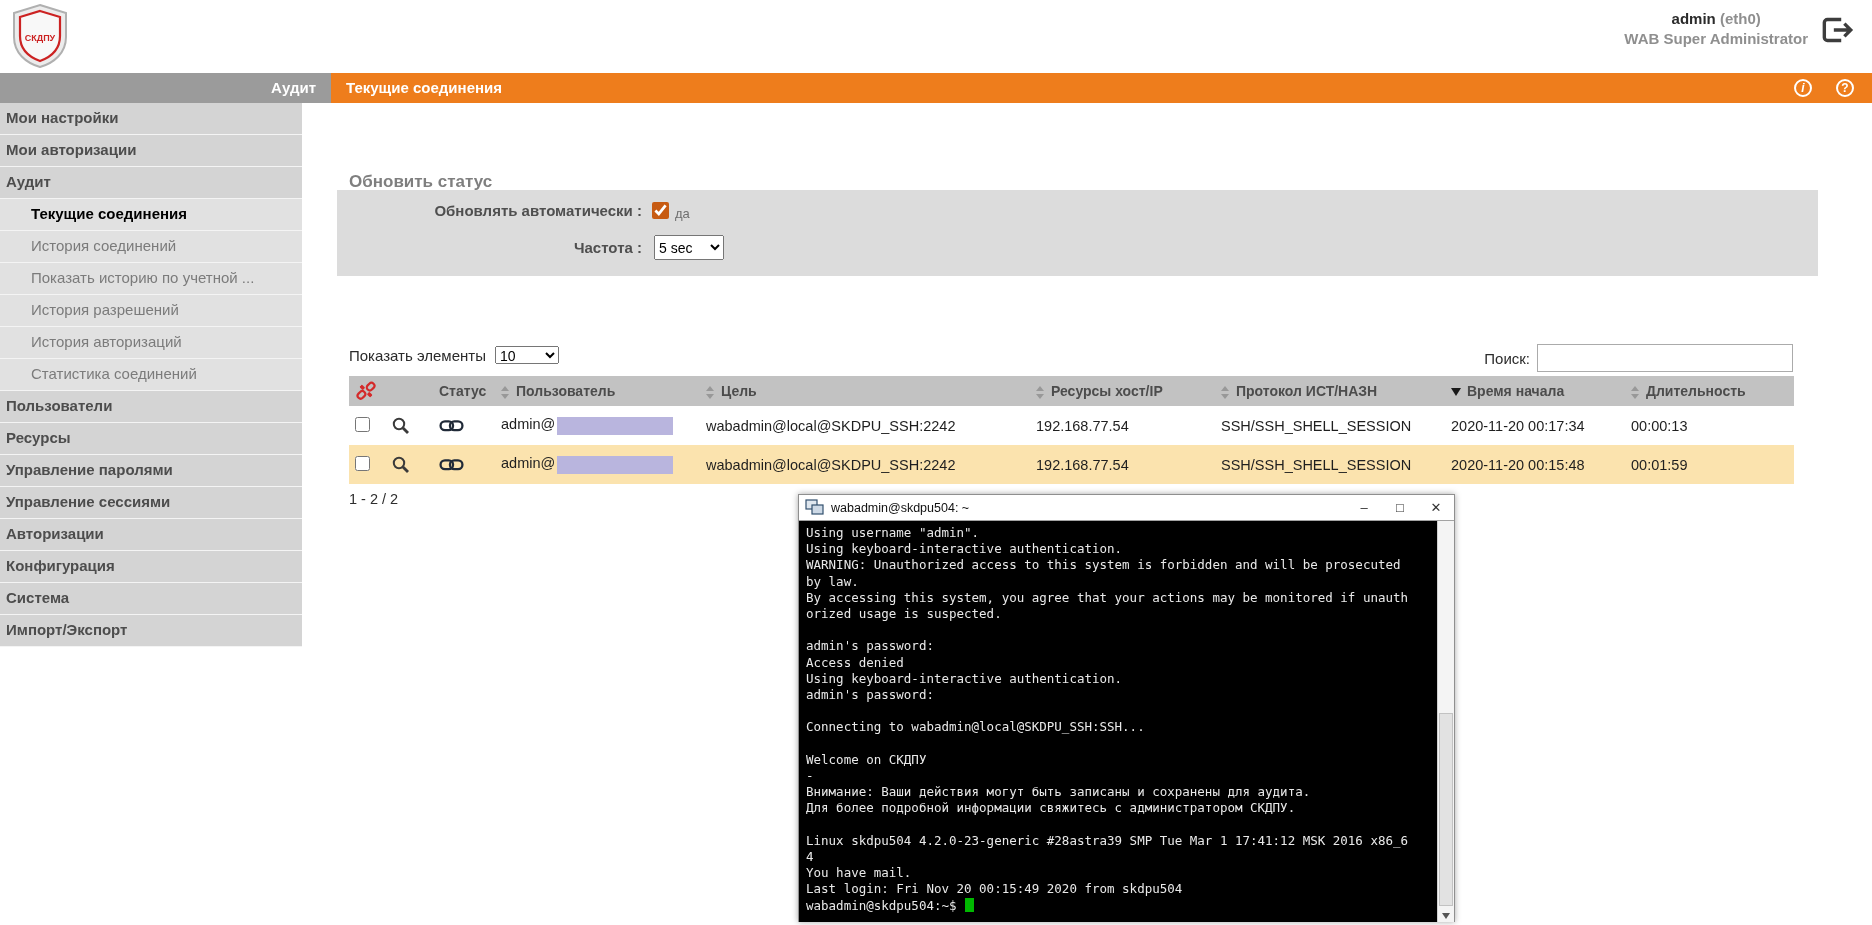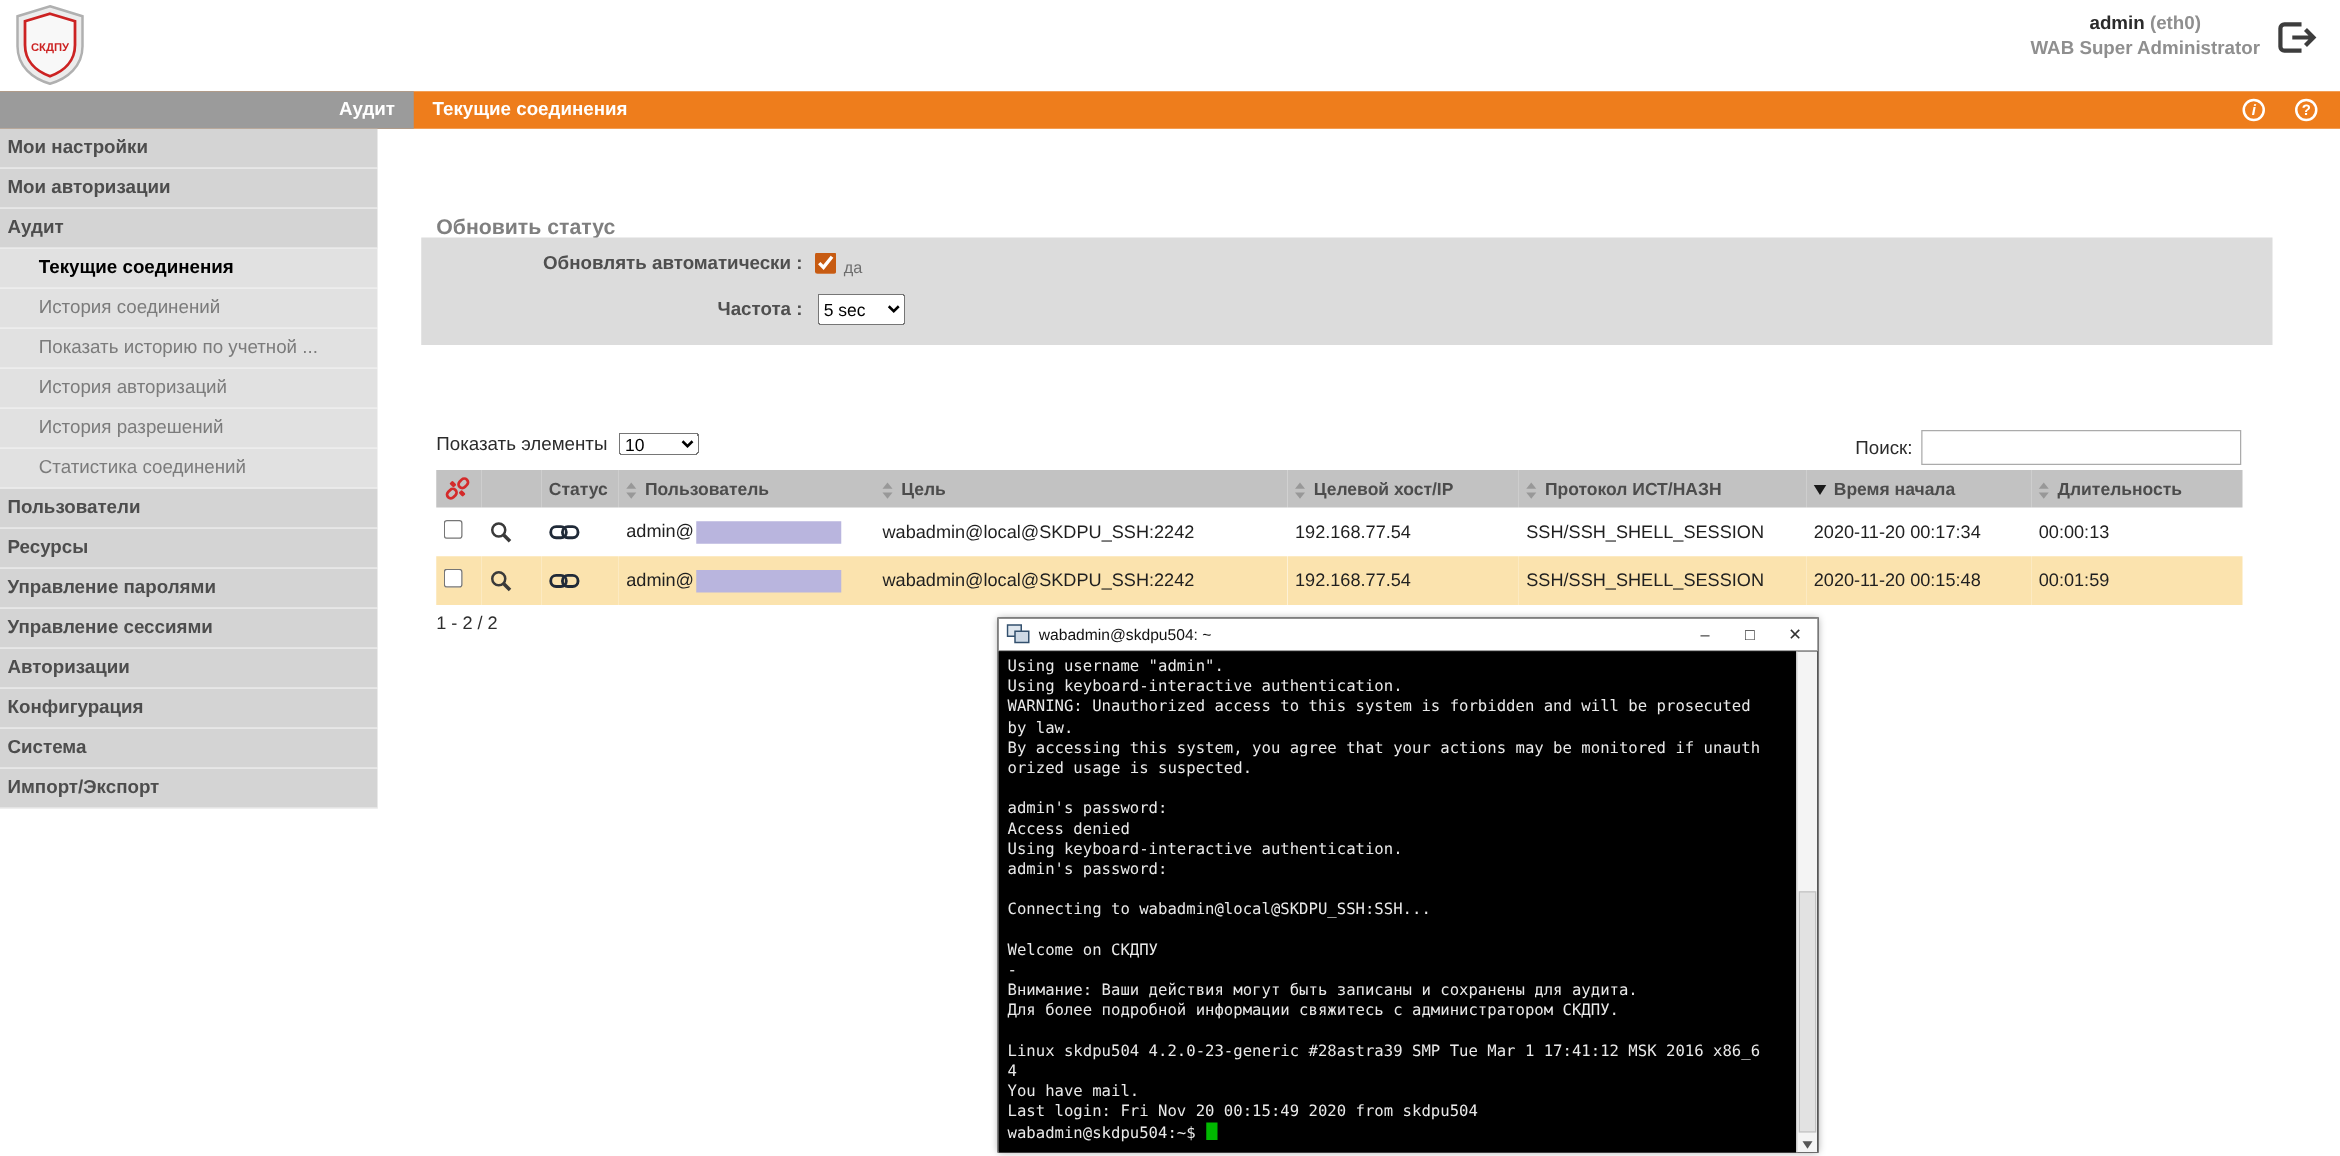--- a/index.html
+++ b/index.html
@@ -131,22 +131,22 @@
     </div>
   </div>
 
   <nav class="sidebar">
     <div class="nav-item nav-top">Мои настройки</div>
     <div class="nav-item nav-top">Мои авторизации</div>
     <div class="nav-item nav-top">Аудит</div>
     <div class="nav-item nav-sub active">Текущие соединения</div>
     <div class="nav-item nav-sub">История соединений</div>
     <div class="nav-item nav-sub">Показать историю по учетной ...</div>
+    <div class="nav-item nav-sub">История разрешений</div>
     <div class="nav-item nav-sub">История авторизаций</div>
-    <div class="nav-item nav-sub">История разрешений</div>
     <div class="nav-item nav-sub">Статистика соединений</div>
     <div class="nav-item nav-top">Пользователи</div>
     <div class="nav-item nav-top">Ресурсы</div>
     <div class="nav-item nav-top">Управление паролями</div>
     <div class="nav-item nav-top">Управление сессиями</div>
     <div class="nav-item nav-top">Авторизации</div>
     <div class="nav-item nav-top">Конфигурация</div>
     <div class="nav-item nav-top">Система</div>
     <div class="nav-item nav-top">Импорт/Экспорт</div>
   </nav>
@@ -199,21 +199,21 @@
               <rect x="2.5" y="13" width="9" height="6.5" rx="3.2" transform="rotate(-45 7 16.2)"></rect>
               <rect x="12.5" y="4" width="9" height="6.5" rx="3.2" transform="rotate(-45 17 7.2)"></rect>
               <path d="M9.5 8.5 L7.5 6.5 M8.5 9.5 L6.5 7.5 M14.5 15.5 L16.5 17.5 M15.5 14.5 L17.5 16.5"></path>
             </g>
           </svg>
         </th>
         <th></th>
         <th><span>Статус</span></th>
         <th><span class="sort-icon"></span><span>Пользователь</span></th>
         <th><span class="sort-icon"></span><span>Цель</span></th>
-        <th><span class="sort-icon"></span><span>Целевой хост/IP</span></th>
+        <th><span class="sort-icon"></span><span>Ресурсы хост/IP</span></th>
         <th><span class="sort-icon"></span><span>Протокол ИСТ/НАЗН</span></th>
         <th><span class="sort-desc-icon"></span><span>Время начала</span></th>
         <th><span class="sort-icon"></span><span>Длительность</span></th>
       </tr>
     </thead>
     <tbody>
       <tr>
         <td><input type="checkbox" class="row-cb" style=""></td>
         <td>
           <svg class="cell-icon" width="20" height="20" viewBox="0 0 20 20">

